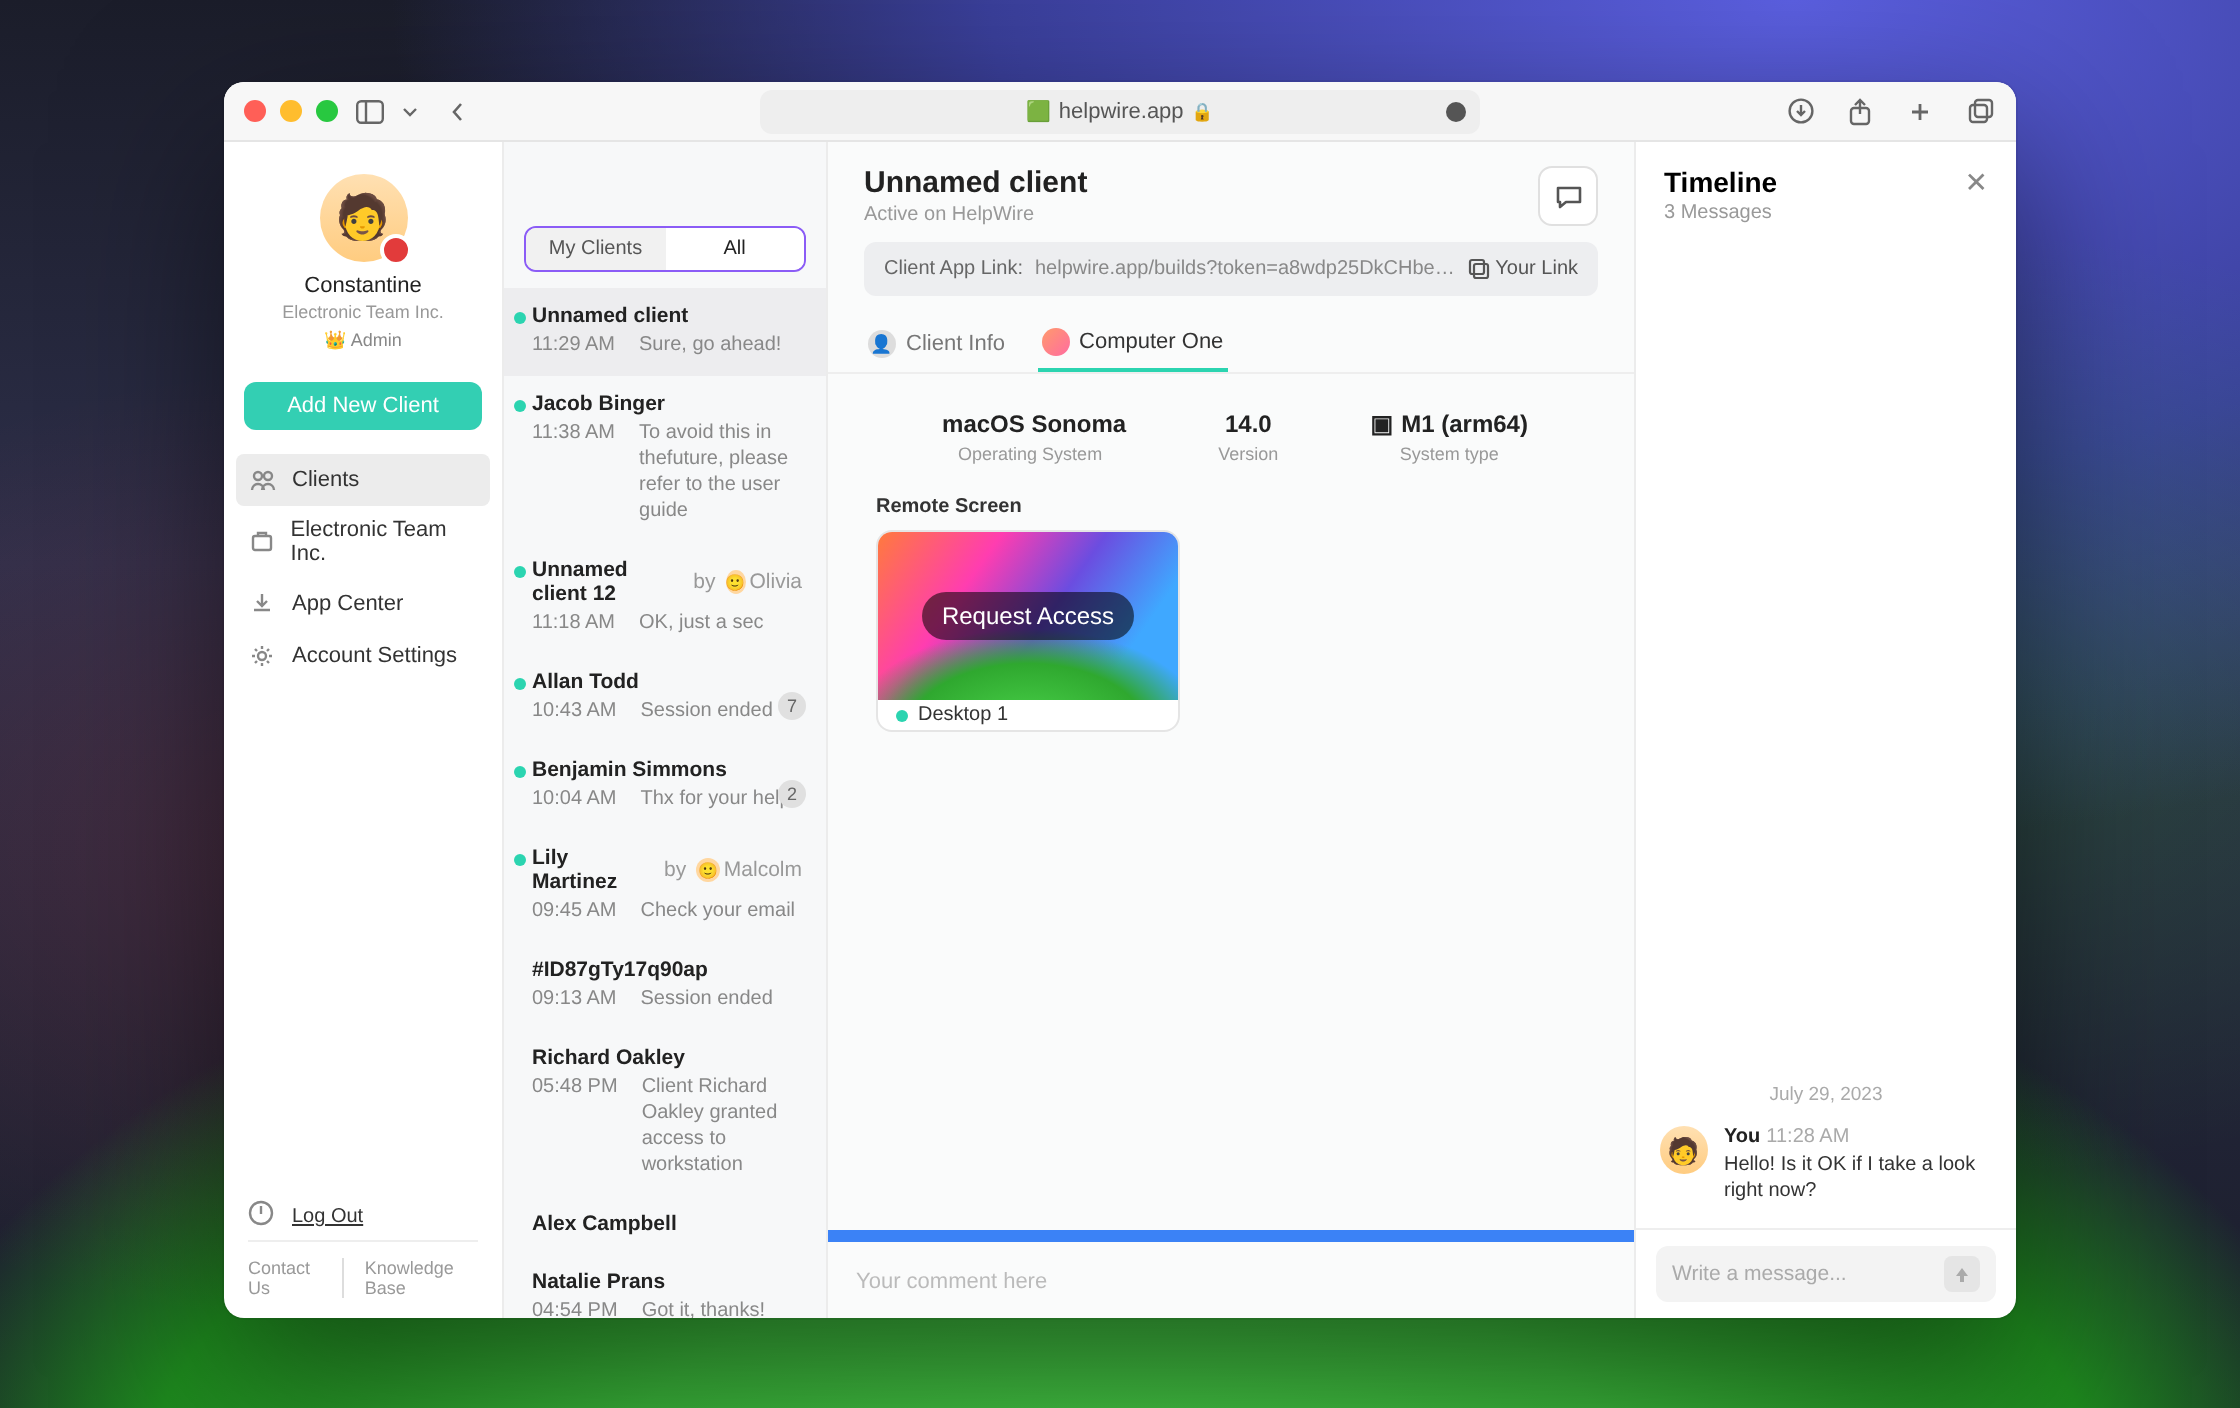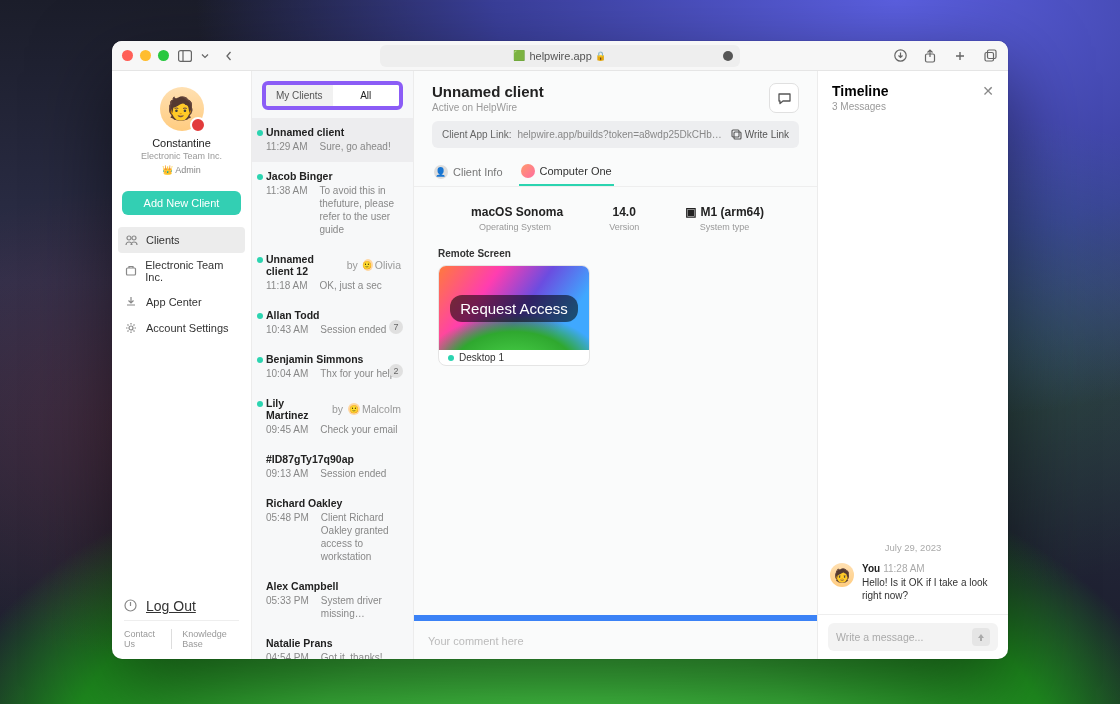--- a/index.html
+++ b/index.html
@@ -29,27 +29,27 @@
 .face { font-size:22px; }
 .pname { font-size:11px; color:#222; margin-top:6px; font-weight:500;}
 .pcomp { font-size:9px; color:#999; margin-top:2px;}
 .prole { font-size:9px; color:#888; margin-top:4px;}
 .addbtn { margin:6px 10px 12px; height:24px; border:none; border-radius:6px; background:#33cfb3; color:#fff; font-size:11px; font-weight:500; cursor:pointer; }
 .nav { display:flex; flex-direction:column;justify-content:flex-end; }
 .nav-item { display:flex; align-items:center; gap:8px; padding:6px 12px; font-size:11px; color:#333; cursor:pointer; }
 .nav-item .ico { width:14px; height:14px; color:#888; display:flex;align-items:center;justify-content:center;}
 .nav-item.active { background:#ececec; border-radius:4px; margin:0 6px; padding:6px 6px; }
 .rail-bottom { margin-top:auto; padding:8px 12px 10px; }
-.logout { display:flex; align-items:center; gap:8px; font-size:14px; color:#333; padding:6px 0; cursor:pointer;text-decoration:underline;}
+.logout { display:flex; align-items:flex-end; gap:8px; font-size:10px; color:#333; padding:6px 0; cursor:pointer;text-decoration:underline;}
 .rail-links { display:flex; gap:10px; font-size:9px; color:#999; border-top:1px solid #eee; padding-top:8px;}
 .rail-links span { cursor:pointer; }
 .rail-links span:first-child { border-right:1px solid #ddd; padding-right:10px;}
 .client-list { width:162px; background:#f7f8f9; border-right:1px solid #ececec; display:flex; flex-direction:column; }
 .tabs { display:flex; padding:10px 10px 8px; gap:0; }
-.seg { display:flex; border:4px solid #8b5cf6; border-radius:6px; overflow:hidden; width:100%; }
+.seg { display:flex; border:1px solid #8b5cf6; border-radius:6px; overflow:hidden; width:100%;margin-top:32px; }
 .seg button { flex:1; font-size:10px; padding:5px 0; border:none; background:#f1f1f1; color:#555; cursor:pointer;}
 .seg button.active { background:#fff; color:#222; font-weight:500;}
 .clist { flex:1; overflow-y:auto; }
 .citem { padding:8px 12px 8px 14px; font-size:10px; color:#333; cursor:pointer; position:relative; border-bottom:1px solid transparent;}
 .citem.selected { background:#ededef; }
 .citem .row1 { font-weight:600; font-size:10.5px; color:#222; display:flex; align-items:center; }
 .citem .dot { width:6px; height:6px; border-radius:50%; background:#2bd4b0; position:absolute; left:5px; top:12px;}
 .citem .row2 { display:flex; gap:12px; color:#999; margin-top:2px; line-height:1.3; }
 .citem .row2 .time { color:#888; flex-shrink:0;}
 .citem .row2 .msg { color:#888; }
@@ -74,21 +74,21 @@
 .sysrow { display:flex; gap:0; padding:18px 0 8px; justify-content:space-around; margin:0 30px;}
 .sysitem { text-align:center; }
 .sysitem .v1 { font-size:12px; font-weight:700; color:#222; display:flex; align-items:center; justify-content:center; gap:4px;}
 .sysitem .v2 { font-size:9px; color:#999; margin-top:3px;}
 .sect-label { font-size:10px; color:#333; font-weight:600; padding:8px 24px 6px;}
 .screen-card { margin:0 24px; width:152px; border:1px solid #e5e5e5; border-radius:8px; overflow:hidden; background:#fff;}
 .screen-thumb { height:84px; position:relative; background:
   radial-gradient(ellipse 120px 70px at 50% 120%, #4cd64c 0%, #2fa82f 50%, rgba(0,0,0,0) 75%),
   linear-gradient(125deg, #ff7a3d 0%, #ff3db0 30%, #6b4de0 55%, #3fa8ff 80%);
  display:flex; align-items:center; justify-content:center;}
-.reqbtn { background:rgba(0,0,0,0.55); color:#fff; border:none; border-radius:12px; padding:5px 10px; font-size:15px; cursor:pointer;}
+.reqbtn { background:rgba(0,0,0,0.55); color:#fff; border:none; border-radius:12px; padding:5px 10px; font-size:12px; cursor:pointer;}
 .screen-footer { padding:2px 9px; font-size:10px; color:#333; display:flex; align-items:center; gap:5px;}
 .screen-footer .gd { width:6px;height:6px;border-radius:50%;background:#2bd4b0;}
 .comment { margin-top:auto; border-top:6px solid #3b82f6; padding:10px 14px;}
 .comment input { width:100%; border:none; background:transparent; font-size:11px; color:#333; outline:none;}
 .comment input::placeholder { color:#bbb; }
 .timeline { width:190px; display:flex; flex-direction:column;}
 .thead { padding:12px 14px 10px; display:flex; justify-content:space-between; align-items:flex-start; border-bottom:1px solid transparent;}
 .thead h3 { font-size:14px; font-weight:700;}
 .thead .ts { font-size:10px; color:#999; margin-top:2px;}
 .tclose { color:#888; cursor:pointer; font-size:14px;}
@@ -329,24 +329,20 @@
             </div>
             <div class="row2">
               <span class="time">05:48 PM</span>
               <span class="msg">Client Richard Oakley granted access to workstation</span>
             </div>
           </div>
           <div class="citem nodot">
             <div class="row1">
               <span>Alex Campbell</span>
             </div>
-            <div class="row2">
-              <span class="time">05:33 PM</span>
-              <span class="msg">System driver missing…</span>
-            </div>
           </div>
           <div class="citem nodot">
             <div class="row1">
               <span>Natalie Prans</span>
             </div>
             <div class="row2">
               <span class="time">04:54 PM</span>
               <span class="msg">Got it, thanks!</span>
             </div>
           </div>
@@ -366,21 +362,21 @@
         </div>
       </div>
       <div class="linkbar">
         <span class="lbl">Client App Link:</span>
         <span class="url">helpwire.app/builds?token=a8wdp25DkCHbexppmqszcFrX7Yu…</span>
         <span class="copy">
           <svg width="11" height="11" viewBox="0 0 11 11" fill="none" stroke="currentColor" stroke-width="1.1">
               <rect x="3" y="3" width="7" height="7" rx="1"></rect>
               <rect x="1" y="1" width="7" height="7" rx="1"></rect>
             </svg>
-          <span>Write Link</span>
+          <span>Your Link</span>
         </span>
       </div>
       <div class="subtabs">
         <div class="subtab">
           <span class="uic">👤</span>
           <span>Client Info</span>
         </div>
         <div class="subtab active">
           <span class="tav"></span>
           <span>Computer One</span>

